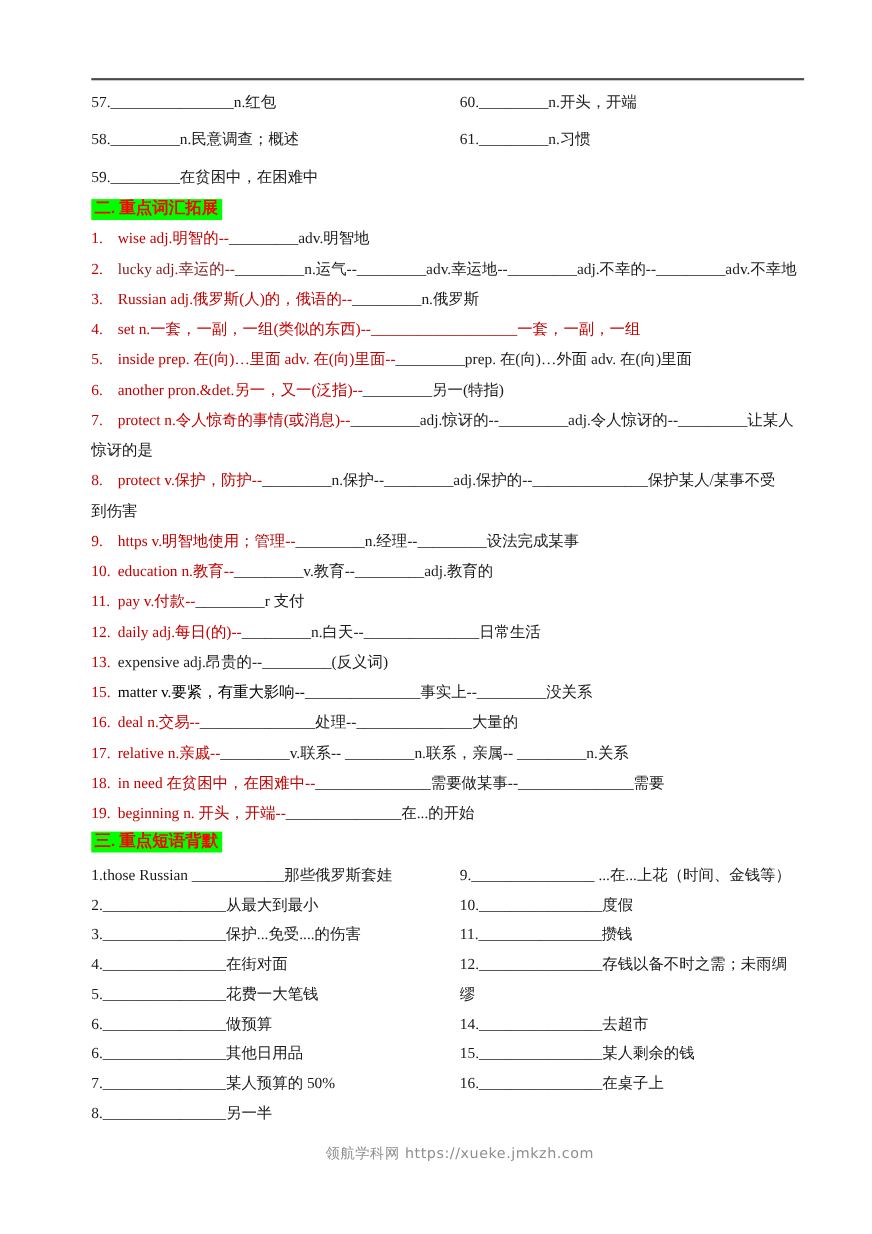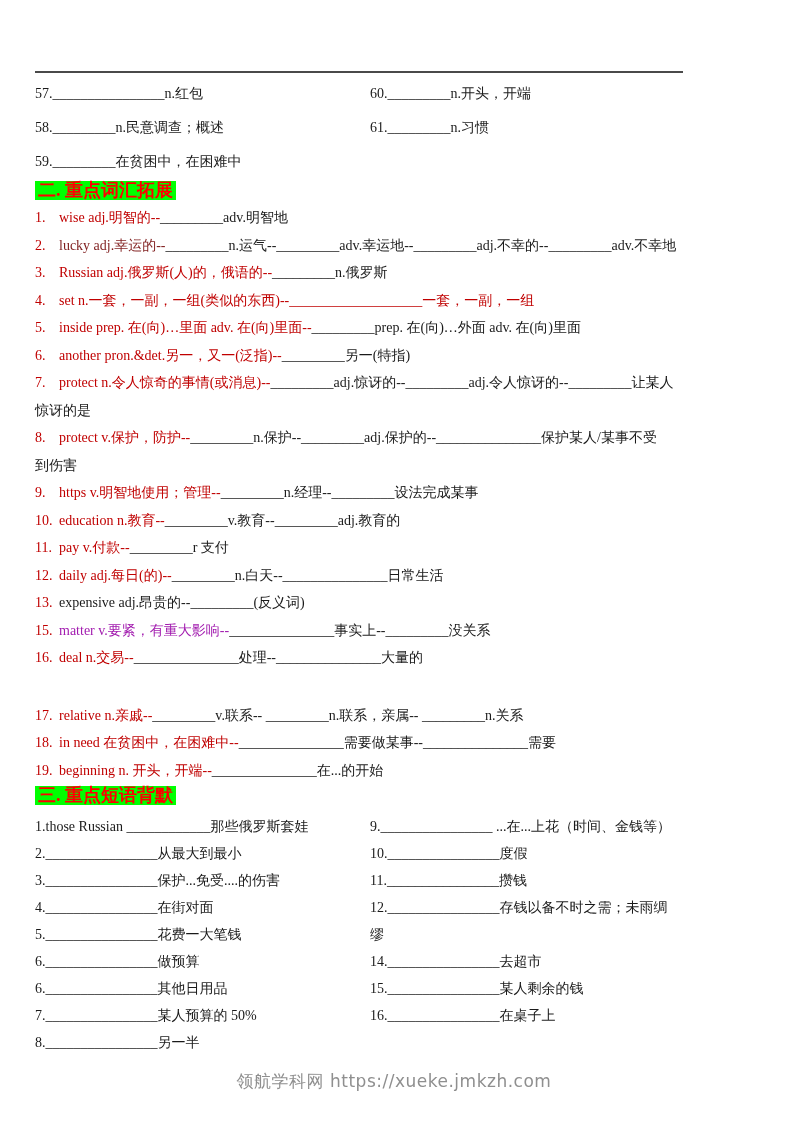--- a/index.html
+++ b/index.html
@@ -1,21 +1,21 @@
 <!DOCTYPE html>
 <html><head>
 <meta charset="utf-8">
 <style>
   html, body { margin: 0; padding: 0; background: #ffffff; }
   .page {
     position: relative;
     width: 793px;
     height: 1122px;
     box-sizing: border-box;
-    padding: 0 40px 0 35px;
+    padding: 0 40px 0 83px;
     background: #ffffff;
     overflow: hidden;
     font-family: "Liberation Serif", "DejaVu Serif", serif;
     color: #1a1a1a;
     font-size: 14px;
   }
   .rule {
     margin-top: 71px;
     width: 648px;
     border-top: 2px solid #4a4a4a;
@@ -25,21 +25,21 @@
   .top-section { display: flex; margin-top: 4px; }
   .top-col-left  { width: 335px; }
   .top-col-right { width: 300px; }
   .trow { line-height: 34px; white-space: pre; }
   
   .sec-header {
     display: inline-block;
     background: #00ff00;
     color: #ff0000;
     font-weight: bold;
-    font-size: 18px;
+    font-size: 15px;
     line-height: 19px;
     padding: 0 3px;
     margin: 2px 0 3px 0;
   }
   .hdr-wrap { line-height: 20px; }
   
   .vocab-list { margin-top: 1px; }
   .vrow { line-height: 27.5px; white-space: pre; }
   .vrow .num { display: inline-block; min-width: 24px; color: #c00000; }
   .vrow .red { color: #c00000; }
@@ -47,21 +47,21 @@
   
   .phrase-section { display: flex; margin-top: 5px; }
   .ph-col-left  { width: 335px; }
   .ph-col-right { width: 335px; }
   .prow { line-height: 27px; white-space: pre-wrap; }
   
   .footer {
     margin-top: 14px;
     text-align: center;
     font-family: "DejaVu Sans", "Liberation Sans", sans-serif;
-    font-size: 17px;
+    font-size: 13px;
     color: #8f8f8f;
     letter-spacing: 0.5px;
   }
 </style>
 </head>
 <body>
 
 <div class="page">
 
   <div class="rule"></div>
@@ -91,23 +91,23 @@
       <div class="vrow"><span class="num" style="color: rgb(192, 0, 0);">6.</span><span class="red" style="color: rgb(192, 0, 0);">another pron.&amp;det.另一，又一(泛指)--</span><span class="blk">_________另一(特指)</span></div>
       <div class="vrow"><span class="num" style="color: rgb(192, 0, 0);">7.</span><span class="red" style="color: rgb(192, 0, 0);">protect n.令人惊奇的事情(或消息)--</span><span class="blk">_________adj.惊讶的--_________adj.令人惊讶的--_________让某人
 惊讶的是</span></div>
       <div class="vrow"><span class="num" style="color: rgb(192, 0, 0);">8.</span><span class="red" style="color: rgb(192, 0, 0);">protect v.保护，防护--</span><span class="blk">_________n.保护--_________adj.保护的--_______________保护某人/某事不受
 到伤害</span></div>
       <div class="vrow"><span class="num" style="color: rgb(192, 0, 0);">9.</span><span class="red" style="color: rgb(192, 0, 0);">https v.明智地使用；管理--</span><span class="blk">_________n.经理--_________设法完成某事</span></div>
       <div class="vrow"><span class="num" style="color: rgb(192, 0, 0);">10.</span><span class="red" style="color: rgb(192, 0, 0);">education n.教育--</span><span class="blk">_________v.教育--_________adj.教育的</span></div>
       <div class="vrow"><span class="num" style="color: rgb(192, 0, 0);">11.</span><span class="red" style="color: rgb(192, 0, 0);">pay v.付款--</span><span class="blk">_________r 支付</span></div>
       <div class="vrow"><span class="num" style="color: rgb(192, 0, 0);">12.</span><span class="red" style="color: rgb(192, 0, 0);">daily adj.每日(的)--</span><span class="blk">_________n.白天--_______________日常生活</span></div>
       <div class="vrow"><span class="num" style="color: rgb(192, 0, 0);">13.</span><span class="red" style="color: rgb(192, 0, 0);"></span><span class="blk">expensive adj.昂贵的--_________(反义词)</span></div>
-      <div class="vrow"><span class="num" style="color: rgb(192, 0, 0);">15.</span><span class="red" style="color: #a21caf; font-family: Liberation Serif, serif;">matter v.要紧，有重大影响--</span><span class="blk">_______________事实上--_________没关系</span></div>
+      <div class="vrow"><span class="num" style="color: rgb(192, 0, 0);">15.</span><span class="red" style="color: #000000; font-family: Liberation Serif, serif;">matter v.要紧，有重大影响--</span><span class="blk">_______________事实上--_________没关系</span></div>
       <div class="vrow"><span class="num" style="color: rgb(192, 0, 0);">16.</span><span class="red" style="color: rgb(192, 0, 0);">deal n.交易--</span><span class="blk">_______________处理--_______________大量的</span></div>
-      <div class="vrow"><span class="num" style="color: rgb(192, 0, 0); margin-top: 30px;">17.</span><span class="red" style="color: rgb(192, 0, 0);">relative n.亲戚--</span><span class="blk">_________v.联系-- _________n.联系，亲属-- _________n.关系</span></div>
+      <div class="vrow"><span class="num" style="color: rgb(192, 0, 0);">17.</span><span class="red" style="color: rgb(192, 0, 0);">relative n.亲戚--</span><span class="blk">_________v.联系-- _________n.联系，亲属-- _________n.关系</span></div>
       <div class="vrow"><span class="num" style="color: rgb(192, 0, 0);">18.</span><span class="red" style="color: rgb(192, 0, 0);">in need 在贫困中，在困难中--</span><span class="blk">_______________需要做某事--_______________需要</span></div>
       <div class="vrow"><span class="num" style="color: rgb(192, 0, 0);">19.</span><span class="red" style="color: rgb(192, 0, 0);">beginning n. 开头，开端--</span><span class="blk">_______________在...的开始</span></div>
     </div>
 
   <div class="hdr-wrap">
     <span class="sec-header" style="background: rgb(0, 255, 0); color: rgb(255, 0, 0);">三. 重点短语背默</span>
   </div>
 
   <div class="phrase-section">
     <div class="ph-col-left" id="phrase-left">

